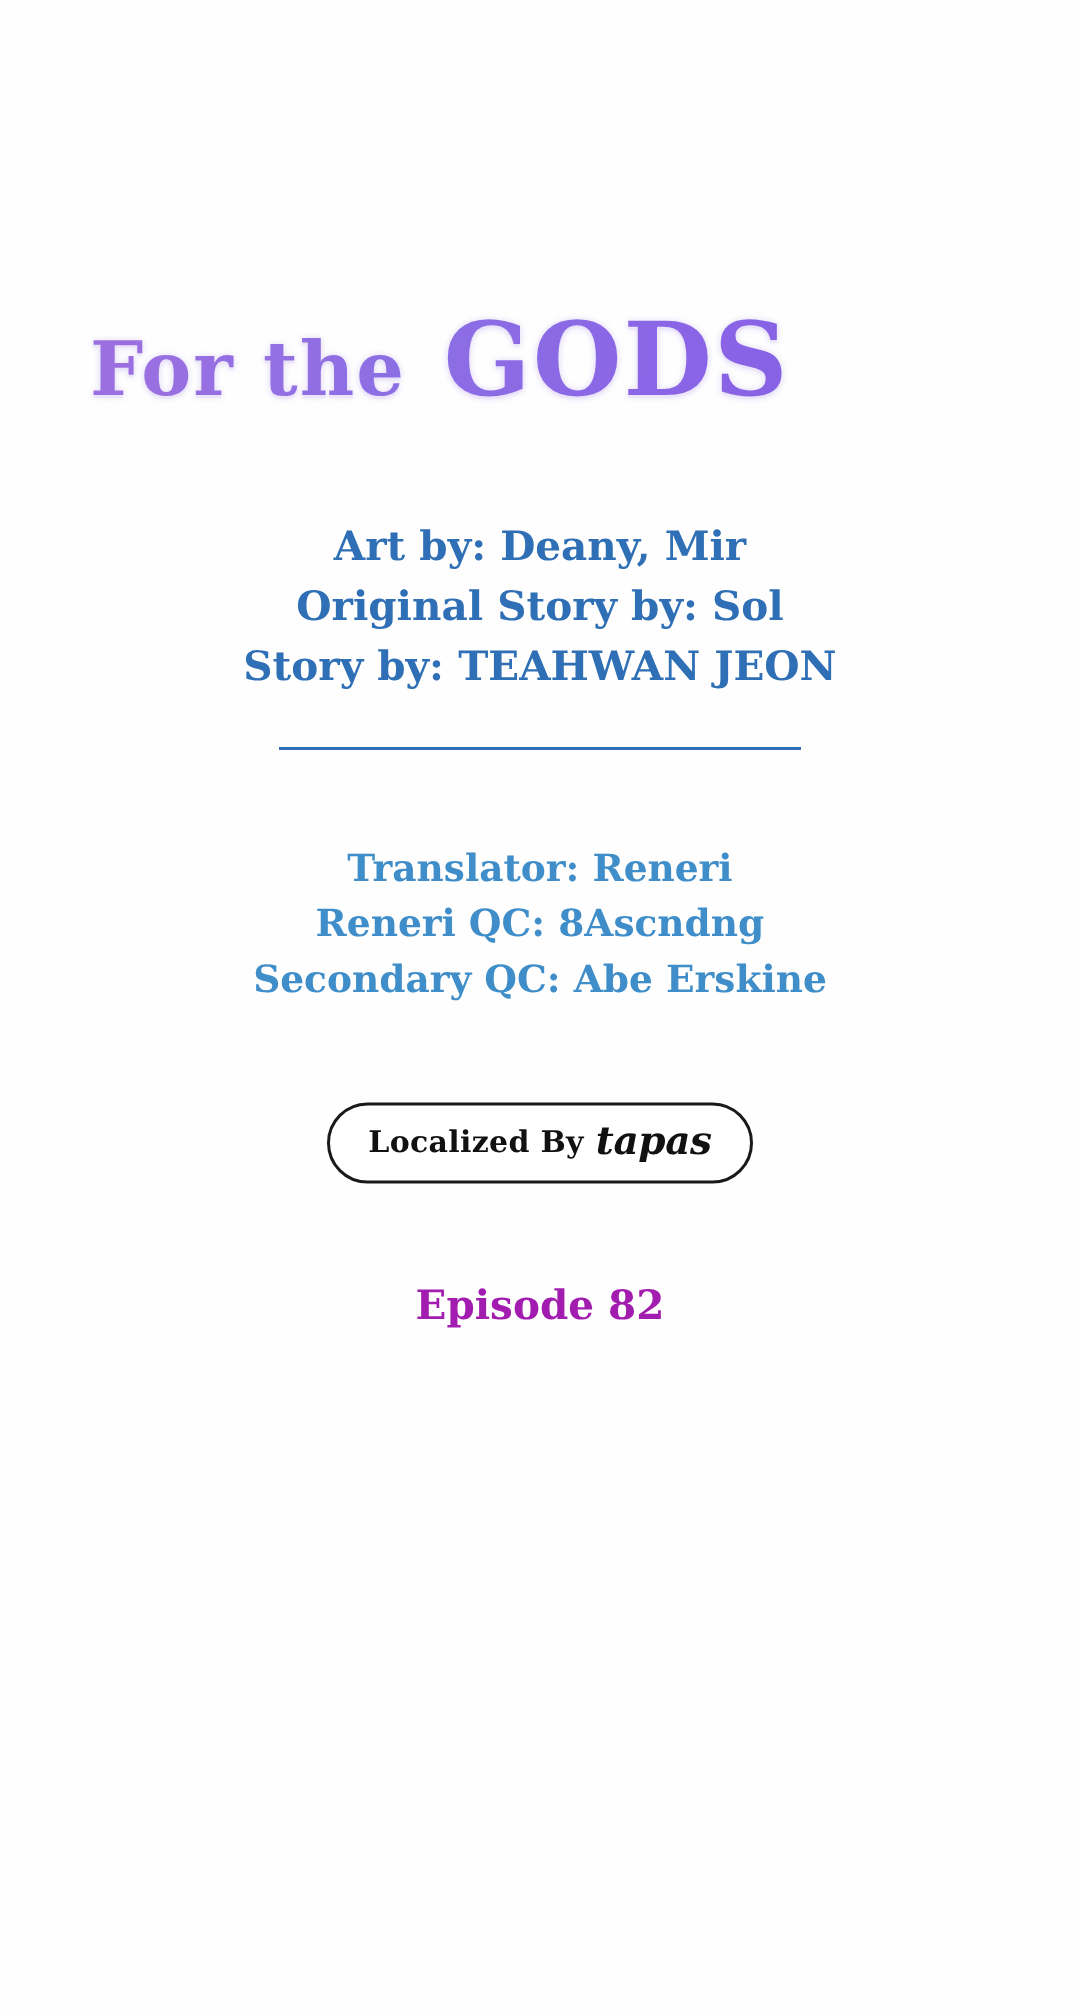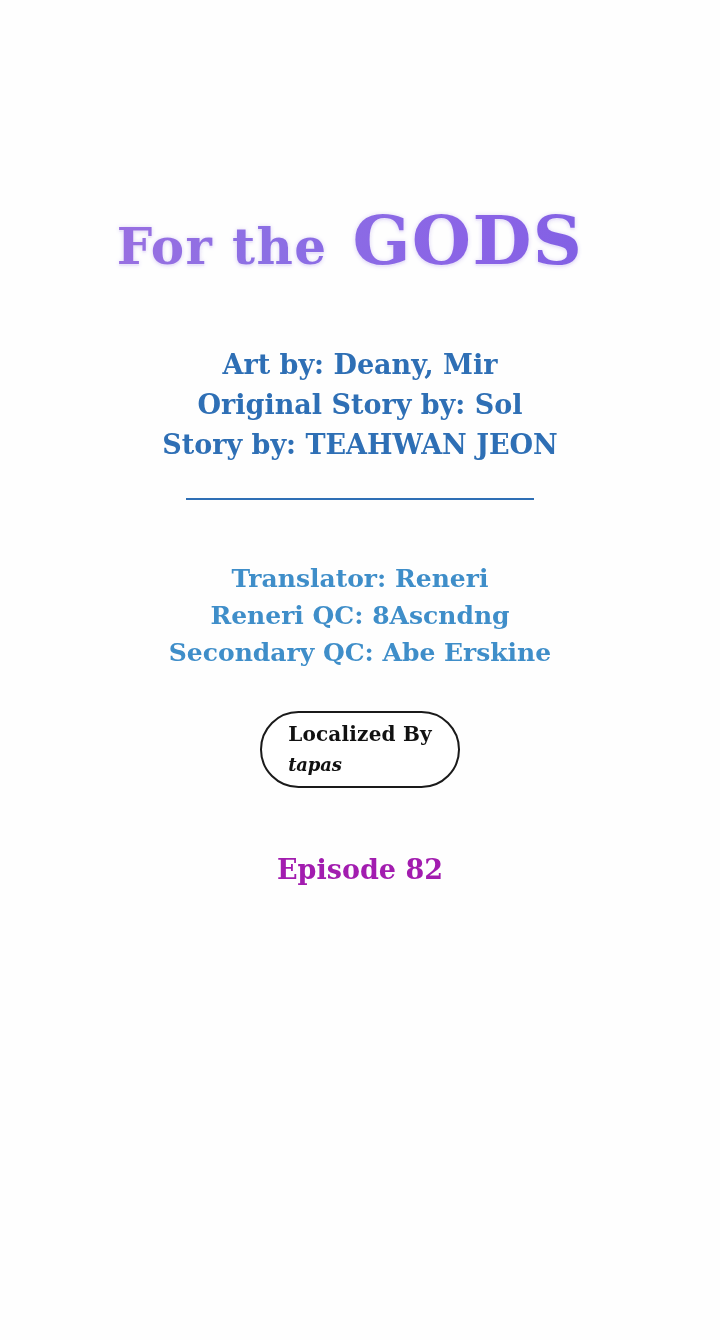--- a/index.html
+++ b/index.html
@@ -62,21 +62,21 @@
     margin-top: 2px;
     background: linear-gradient(100deg, #7f6fe2 0%, #7f8fe2 28%, #5fb6ee 62%, #63c6f2 100%);
     -webkit-background-clip: text;
     background-clip: text;
     color: transparent;
     filter: drop-shadow(0 0 2px #d6eaf8) drop-shadow(0 2px 0 #eaf4fc);
   }
 
   .logo-line-3 {
     font-size: 68px;
-    text-align: center;
+    text-align: left;
     padding-right: 20px;
     margin-top: -4px;
     background: linear-gradient(100deg, #9d6fe0 0%, #8c6fe4 35%, #8a63e6 70%, #7b5fe2 100%);
     -webkit-background-clip: text;
     background-clip: text;
     color: transparent;
     filter: drop-shadow(0 0 2px #e2dcf6) drop-shadow(0 2px 0 #efeafb);
   }
 
   .logo-line-3 .small {
@@ -108,43 +108,42 @@
     color: #3f8ec9;
     font-family: "DejaVu Serif", serif;
     font-weight: 700;
     font-size: 25px;
     line-height: 1.48;
   }
   .credits-staff .row { white-space: nowrap; }
 
   
   .tapas-pill {
-    margin-top: 40px;
+    margin-top: 64px;
     display: inline-flex;
-    align-items: flex-start;
+    align-items: center;
     justify-content: center;
     gap: 8px;
     border: 2.5px solid #1a1a1a;
     border-radius: 40px;
     padding: 9px 26px 11px 26px;
     background: #ffffff;
-    flex-direction: column;
   }
   .tapas-pill .lbl {
     font-family: "DejaVu Serif", serif;
     font-weight: 700;
     font-size: 20px;
     color: #111111;
     letter-spacing: 0.01em;
   }
   .tapas-pill .brand {
     font-family: "DejaVu Serif", serif;
     font-style: italic;
     font-weight: 700;
-    font-size: 18px;
+    font-size: 26px;
     color: #111111;
     letter-spacing: -0.01em;
   }
 
   
   .episode {
     margin-top: 66px;
     color: #a21caf;
     font-family: "DejaVu Serif", serif;
     font-weight: 700;

